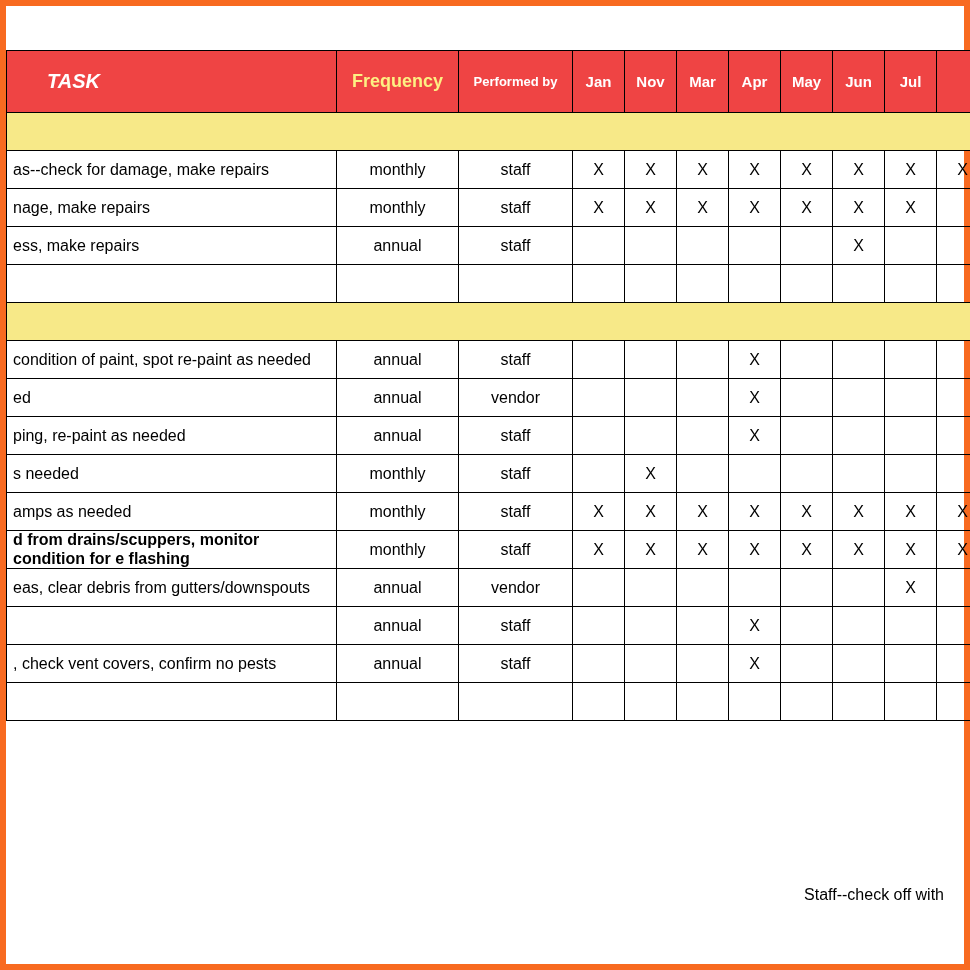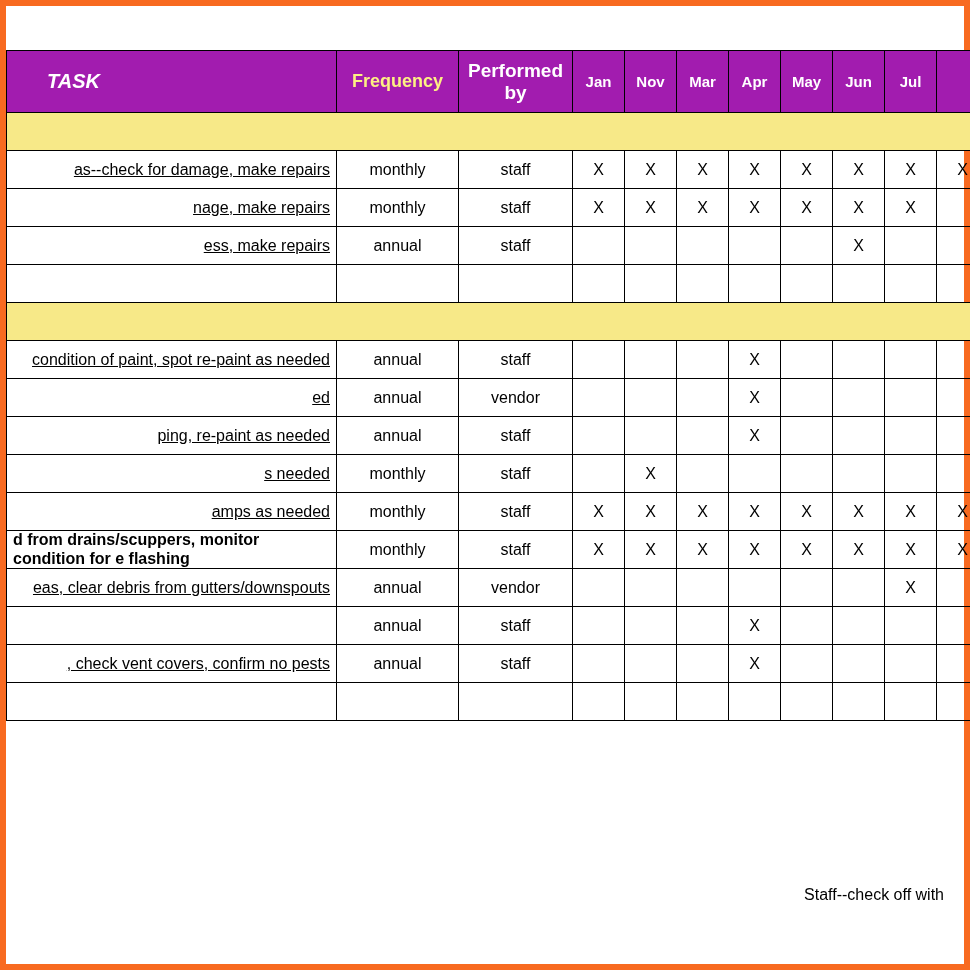--- a/index.html
+++ b/index.html
@@ -33,60 +33,59 @@
   }
   .sheet th, .sheet td {
     border: 1px solid #000;
     height: 38px;
     padding: 0 6px;
     font-size: 16px;
     vertical-align: middle;
     overflow: hidden;
   }
   .sheet thead th {
-    background: #a21caf;
+    background: #ef4444;
     color: #fff;
     font-weight: bold;
     height: 62px;
     text-align: center;
     border: 1px solid #000;
   }
   .sheet thead th.task-head {
     text-align: left;
     padding-left: 40px;
     font-size: 20px;
     color: #fff;
     font-style: italic;
   }
   .sheet thead th.freq-head {
     font-size: 18px;
     color: #fdf083;
     text-align: center;
   }
   .sheet thead th.perf-head {
-    font-size: 19px;
+    font-size: 13px;
   }
   .sheet thead th.month-head {
     font-size: 15px;
   }
   col.task-col { width: 330px; }
   col.freq-col { width: 122px; }
   col.perf-col { width: 114px; }
   col.month-col { width: 52px; }
 
   .section-row td {
     background: #f7e988;
     border-left: 1px solid #000;
     border-right: 1px solid #000;
   }
 
   .task-cell {
-    text-align: right;
+    text-align: left;
     white-space: nowrap;
-    text-decoration: underline;
   }
   .task-cell-wrap {
     text-align: left;
     white-space: normal;
     line-height: 1.15;
     font-size: 15px;
     padding-top:2px;
     padding-bottom:2px;
     font-weight:bold;
   }

